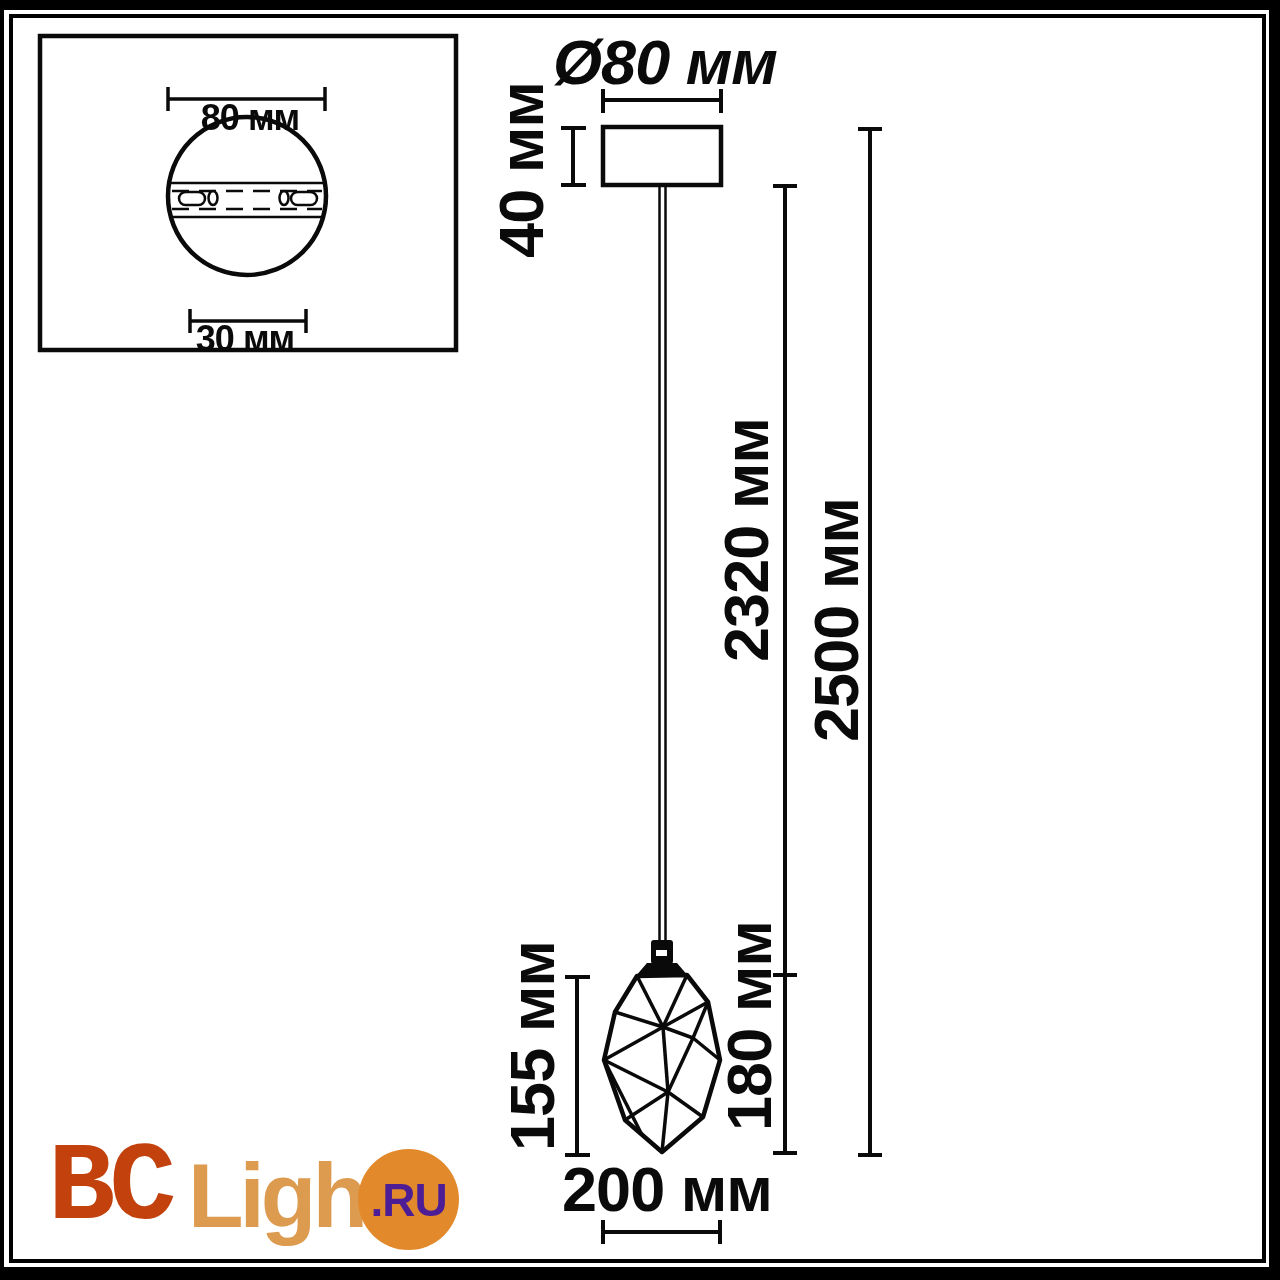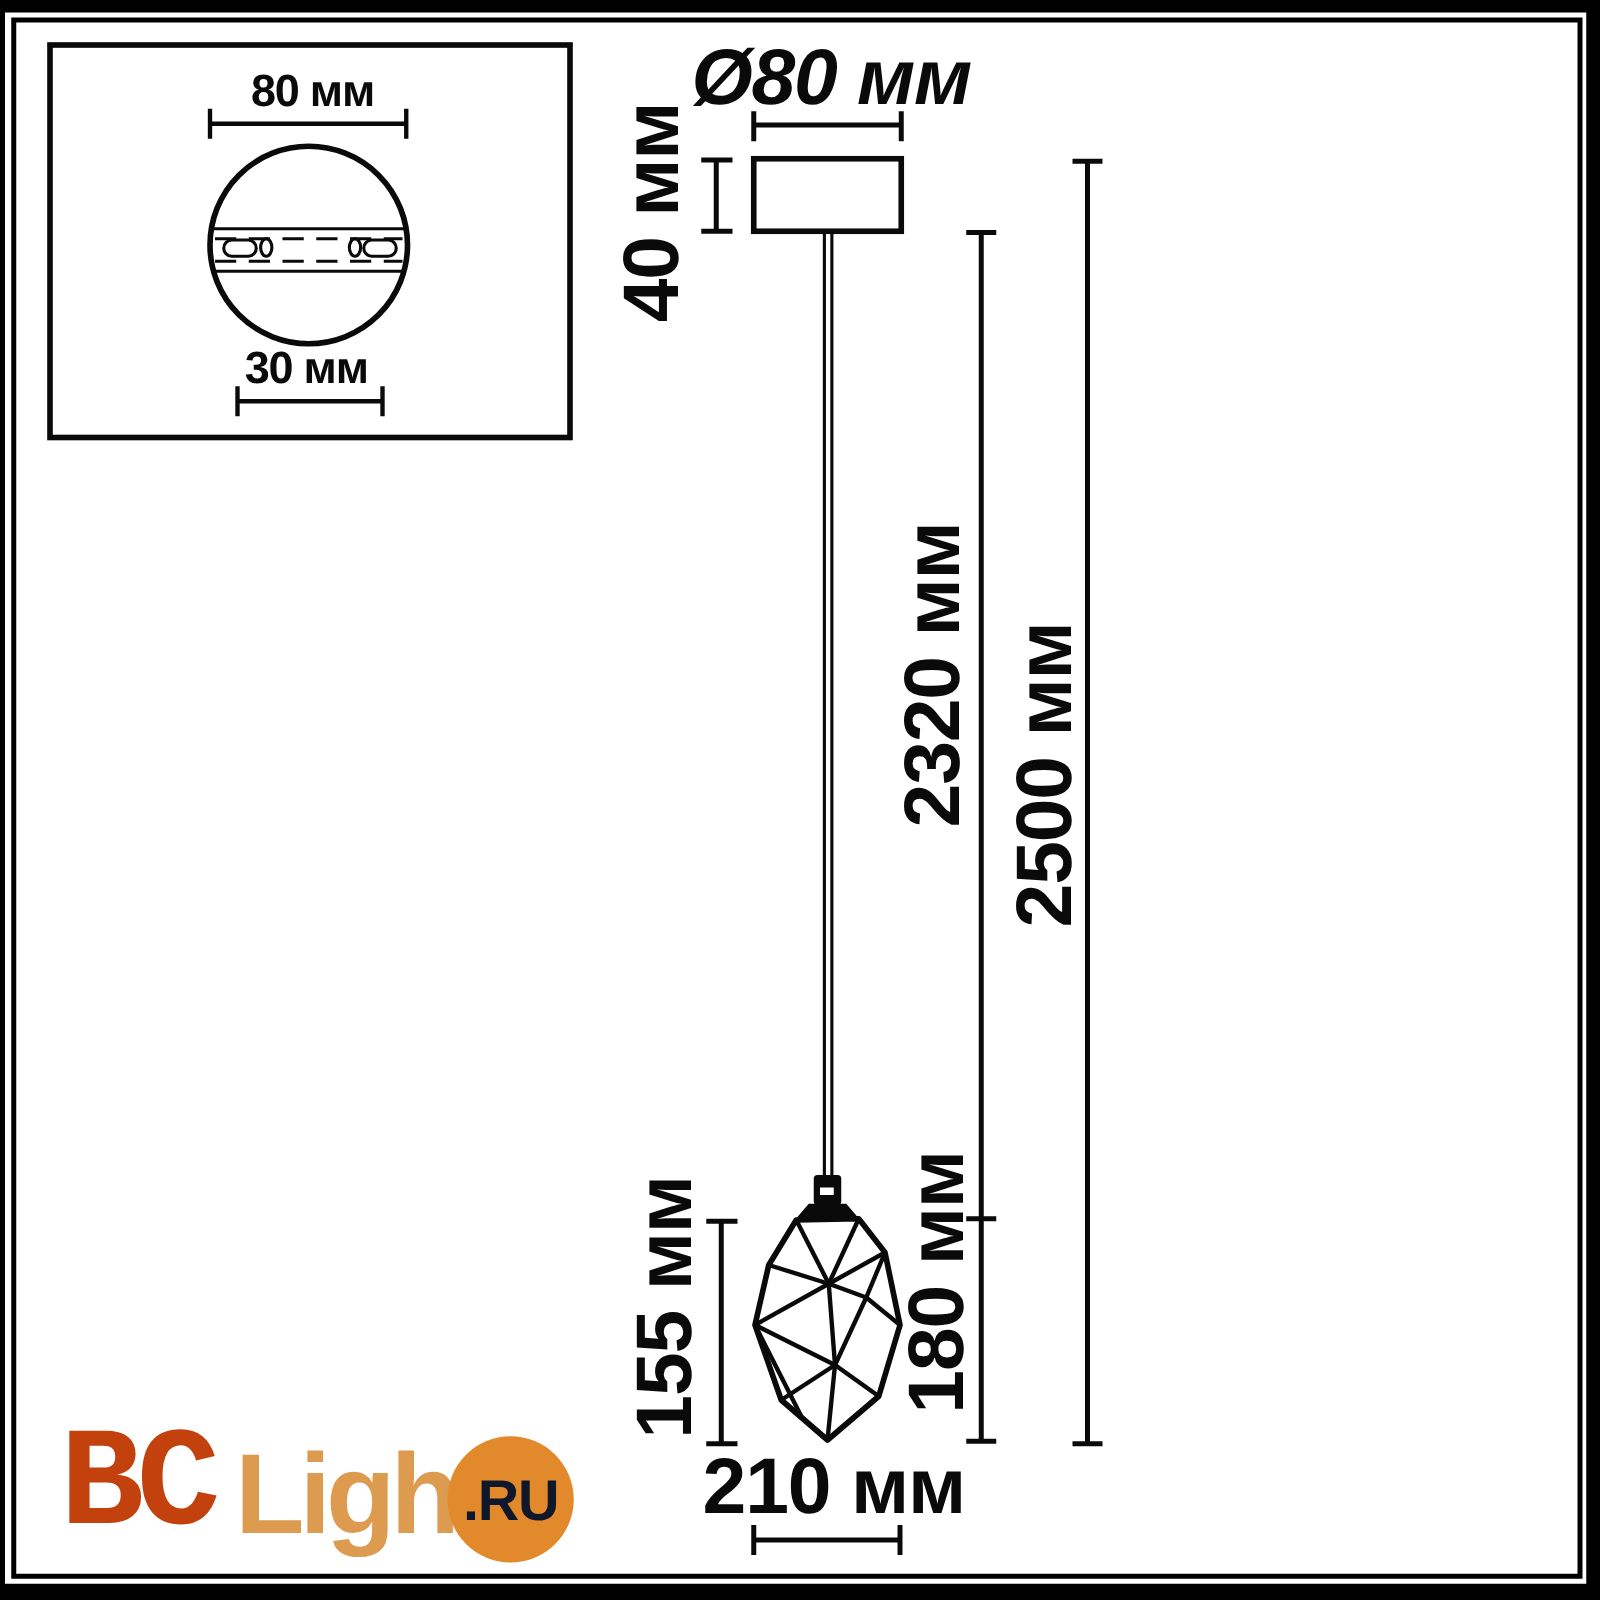--- a/index.html
+++ b/index.html
@@ -10,21 +10,21 @@
   
   .frame-outer{position:absolute;inset:0;border-style:solid;border-color:#000;
     border-width:10px 11px 13px 4px;pointer-events:none;z-index:5;}
   .frame-inner{position:absolute;top:14px;left:9px;right:14px;bottom:17px;
     border:4px solid #000;pointer-events:none;z-index:5;}
   svg.draw{position:absolute;left:0;top:0;z-index:1;}
   .lbl{position:absolute;white-space:nowrap;font-weight:600;z-index:2;
     transform:translate(-50%,-50%);letter-spacing:-1px;}
   .lbl.rot{transform:translate(-50%,-50%) rotate(-90deg);}
   .lbl.main{font-size:63px;}
-  .lbl.small{font-size:36px;}
+  .lbl.small{font-size:36px;margin-top:45px;}
   
   .logo{position:absolute;z-index:3;}
   .logo-bc{position:absolute;left:48px;top:1133px;font-size:112px;line-height:1;
     font-weight:600;letter-spacing:-6px;}
   .logo-light{position:absolute;left:188px;top:1150px;font-size:91px;line-height:1;
     font-weight:600;letter-spacing:-4px;}
   .logo-circle{position:absolute;left:358px;top:1149px;width:101px;height:101px;
     border-radius:50%;display:flex;align-items:center;justify-content:center;}
   .logo-ru{font-size:46px;font-weight:700;letter-spacing:-1px;}
 </style>
@@ -141,21 +141,21 @@
 
 <div class="lbl small" style="left:250px;top:73px;">80 мм</div>
 <div class="lbl small" style="left:245px;top:294px;">30 мм</div>
 
 <div class="lbl main" style="left:665px;top:62px;font-style:italic;">Ø80 мм</div>
 <div class="lbl main rot" style="left:521px;top:170px;">40 мм</div>
 <div class="lbl main rot" style="left:746px;top:540px;">2320 мм</div>
 <div class="lbl main rot" style="left:836px;top:620px;">2500 мм</div>
 <div class="lbl main rot" style="left:532px;top:1046px;">155 мм</div>
 <div class="lbl main rot" style="left:749px;top:1026px;">180 мм</div>
-<div class="lbl main" style="left:667px;top:1189px;">210 мм</div>
+<div class="lbl main" style="left:667px;top:1189px;">200 мм</div>
 
 <div class="logo">
   <span class="logo-bc" style="color:#c2410c;font-family:Liberation Mono, monospace;">BC</span>
   <span class="logo-light" style="color:#dd9b50;">Light</span>
   <div class="logo-circle" style="background:#e2892b;">
-    <span class="logo-ru" style="color:#0f172a;">.RU</span>
+    <span class="logo-ru" style="color:#4c1d95;">.RU</span>
   </div>
 </div>
 
 </body></html>

